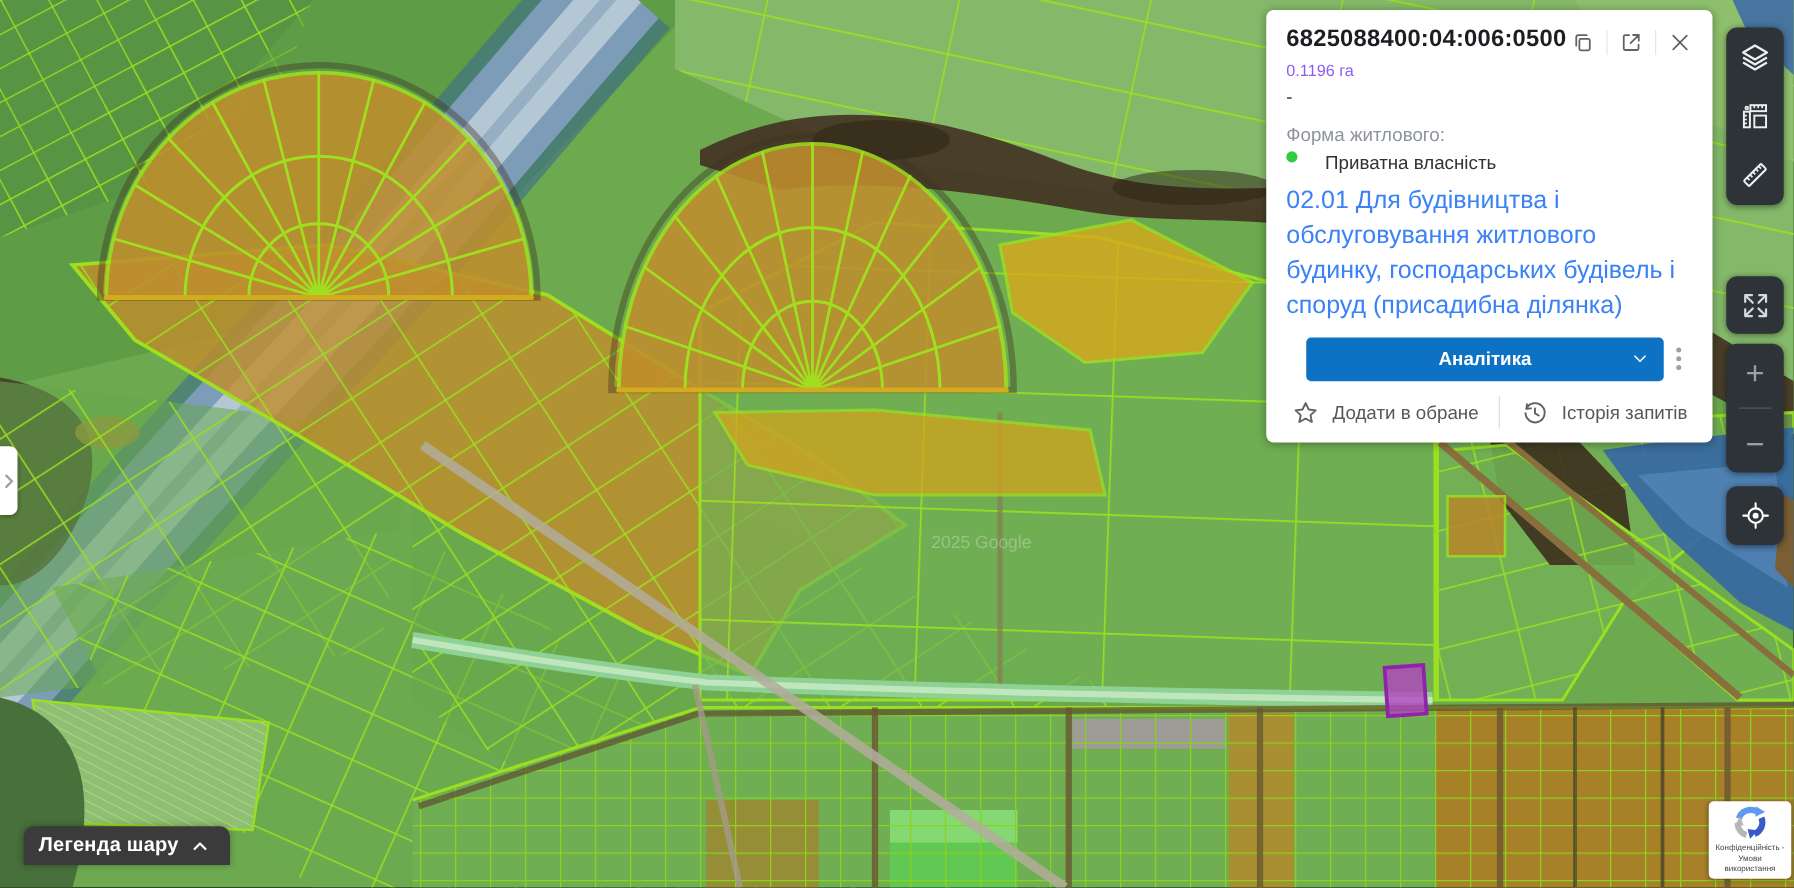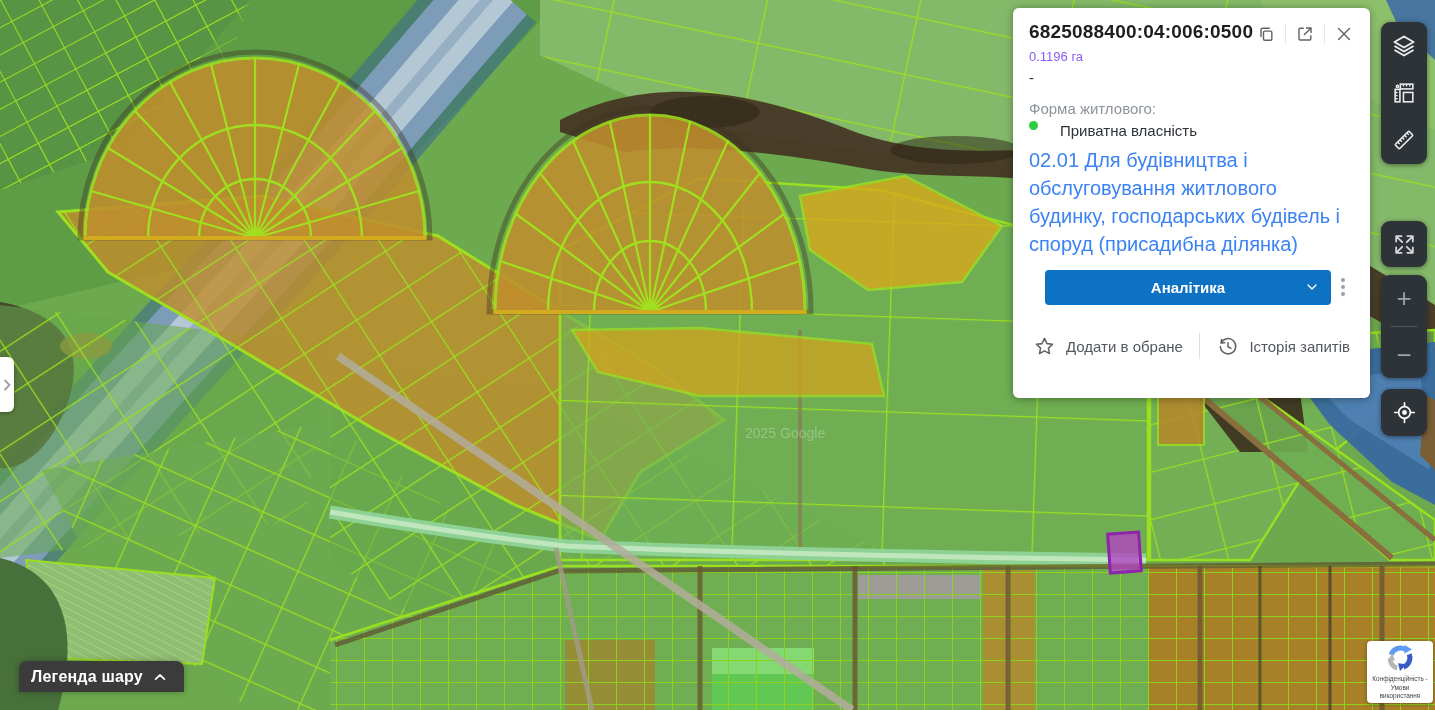--- a/index.html
+++ b/index.html
@@ -12,21 +12,21 @@
             border-radius:0 6px 6px 0;box-shadow:0 1px 4px rgba(0,0,0,.35);
             display:flex;align-items:center;justify-content:center;cursor:pointer;}
 
   
   .legend{position:absolute;left:19px;top:661px;height:31px;min-width:141px;background:#3b3b3b;
           border-radius:8px 8px 0 0;display:flex;align-items:center;gap:9px;padding:0 12px;
           cursor:pointer;box-shadow:0 0 6px rgba(0,0,0,.3);}
   .legend span{color:#fff;font-size:16px;font-weight:700;letter-spacing:.2px;}
 
   
-  .info-panel{position:absolute;left:1013px;top:8px;width:357px;height:390px;background:#fff;
+  .info-panel{position:absolute;left:1013px;top:8px;width:357px;height:346px;background:#fff;
               border-radius:6px;box-shadow:0 1px 8px rgba(0,0,0,.35);box-sizing:border-box;
               padding:13px 16px 10px;overflow:hidden;}
   .ip-head{display:flex;align-items:flex-start;}
   .ip-title{font-size:19px;font-weight:700;color:#1c1e21;letter-spacing:.2px;line-height:1.15;}
   .ip-icons{margin-left:auto;display:flex;align-items:center;gap:6px;}
   .ip-iconbtn{width:26px;height:26px;border:none;background:none;padding:0;cursor:pointer;
               display:flex;align-items:center;justify-content:center;}
   .ip-sep{width:1px;height:20px;background:#e4e6e8;}
   .ip-area{font-size:13px;color:#8b5cf6;margin-top:2px;}
   .ip-label{font-size:15px;color:#8d939b;margin-top:12px;}
@@ -35,21 +35,21 @@
   .dot{width:9px;height:9px;border-radius:50%;background:#2ecc40;flex:0 0 auto;}
   .ip-purpose{font-size:20px;color:#3b82f6;margin-top:4px;line-height:1.4;}
   .ip-btnrow{display:flex;align-items:center;margin-top:12px;padding-left:16px;}
   .analytics-btn{position:relative;width:286px;height:35px;background:#0d72c4;border:none;
                  border-radius:4px;color:#fff;font-size:15px;font-weight:700;cursor:pointer;
                  font-family:inherit;}
   .analytics-btn svg{position:absolute;right:11px;top:50%;transform:translateY(-50%);}
   .kebab{margin-left:auto;width:22px;height:30px;border:none;background:none;cursor:pointer;
          display:flex;flex-direction:column;align-items:center;justify-content:center;gap:3px;padding:0;}
   .kebab i{width:4px;height:4px;border-radius:50%;background:#9aa0a6;}
-  .ip-actions{display:flex;align-items:center;margin-top:28px;justify-content:space-between;}
+  .ip-actions{display:flex;align-items:center;margin-top:12px;justify-content:space-between;}
   .ip-action{display:flex;align-items:center;gap:10px;border:none;background:none;cursor:pointer;
              font-size:15px;color:#53585e;font-family:inherit;padding:2px 4px;}
   .ip-vsep{width:1px;height:26px;background:#dcdfe3;}
 
   
   .tool-group{position:absolute;left:1381px;width:46px;background:#2e3337;border-radius:9px;
               box-shadow:0 1px 5px rgba(0,0,0,.45);display:flex;flex-direction:column;
               align-items:center;}
   .tg-top{top:22px;height:142px;justify-content:space-evenly;}
   .tg-fs{top:221px;height:46px;justify-content:center;}

